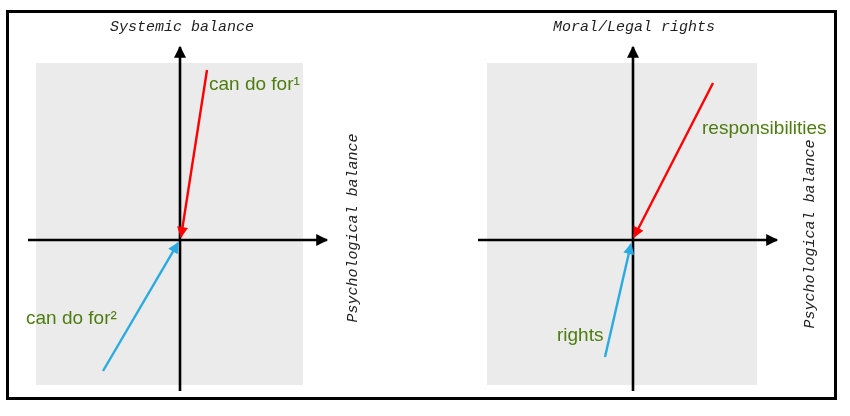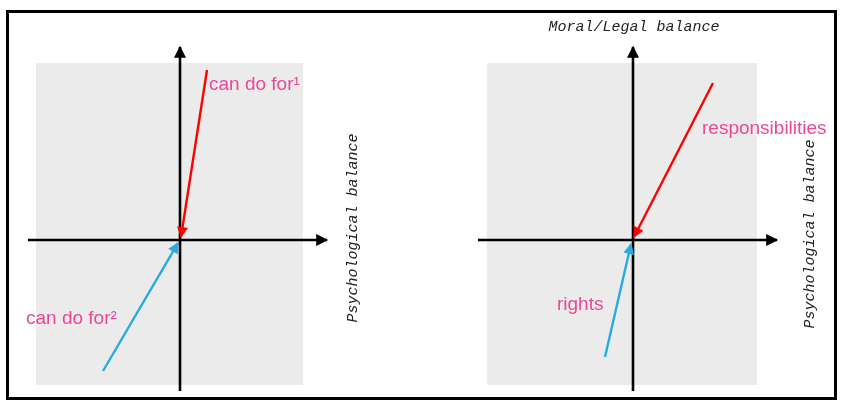--- a/index.html
+++ b/index.html
@@ -49,28 +49,28 @@
     width: 200px;
     height: 20px;
     transform: rotate(-90deg);
   }
   .v-left  { left: 254px; top: 218px; }
   .v-right { left: 711px; top: 224px; }
   .arrow-label {
     position: absolute;
     font-size: 19px;
     line-height: 23px;
-    color: #ec4899;
+    color: #4d7c0f;
     white-space: nowrap;
     text-align: right;
   }
   .lbl-cdf1   { left: 209px; top: 72px;  }
   .lbl-cdf2   { left: 26px;  top: 306px; }
   .lbl-resp   { left: 702px; top: 104px; margin-top: 12px; }
-  .lbl-rights { left: 557px; top: 292px; }
+  .lbl-rights { left: 557px; top: 323px; }
 </style>
 </head>
 <body>
 
 <div class="canvas">
 
   <div class="frame"></div>
 
   <svg class="art" width="850" height="416" viewBox="0 0 850 416">
     <defs>
@@ -91,22 +91,23 @@
     <line x1="207" y1="70" x2="181" y2="237" stroke-width="2.4" marker-end="url(#mk-red)" stroke="#ff0000"></line>
     <line x1="103" y1="371" x2="178" y2="243" stroke-width="2.4" marker-end="url(#mk-blue)" stroke="#29abe2"></line>
 
     <rect x="487" y="63" width="270" height="322" fill="#ebebeb"></rect>
     <line x1="633" y1="391" x2="633" y2="47" stroke-width="2.6" marker-end="url(#mk-axis)" stroke="#000000"></line>
     <line x1="478" y1="240" x2="777" y2="240" stroke-width="2.6" marker-end="url(#mk-axis)" stroke="#000000"></line>
     <line x1="713" y1="83" x2="634" y2="237" stroke-width="2.4" marker-end="url(#mk-red)" stroke="#ff0000"></line>
     <line x1="605" y1="357" x2="631" y2="244" stroke-width="2.4" marker-end="url(#mk-blue)" stroke="#29abe2"></line>
   </svg>
 
+  <div class="axis-title t-left">Systemic balance</div>
   <div class="v-label v-left">Psychological balance</div>
   <div class="arrow-label lbl-cdf1">can do for¹</div>
   <div class="arrow-label lbl-cdf2">can do for²</div>
 
-  <div class="axis-title t-right">Moral/Legal balance</div>
+  <div class="axis-title t-right">Moral/Legal rights</div>
   <div class="v-label v-right">Psychological balance</div>
   <div class="arrow-label lbl-resp">responsibilities</div>
   <div class="arrow-label lbl-rights">rights</div>
 
 </div>
 
 </body></html>

